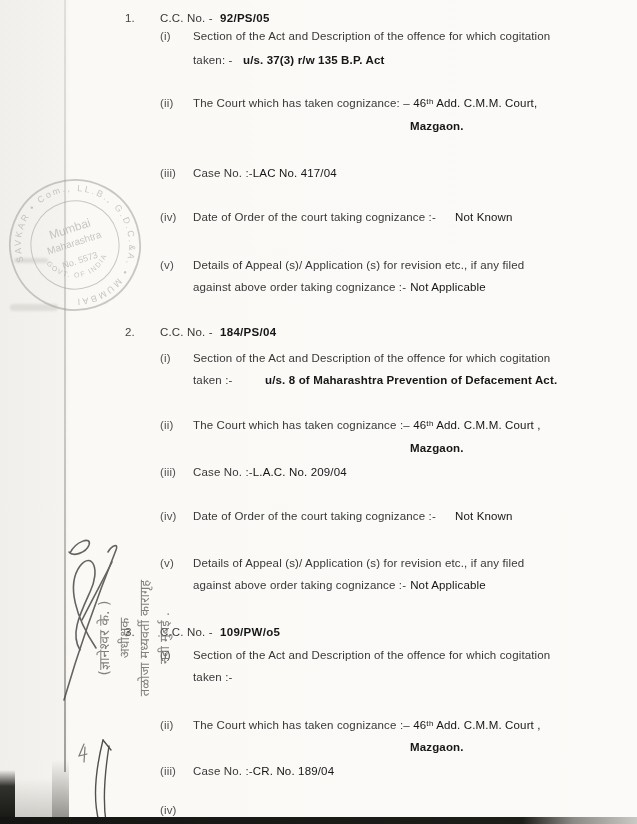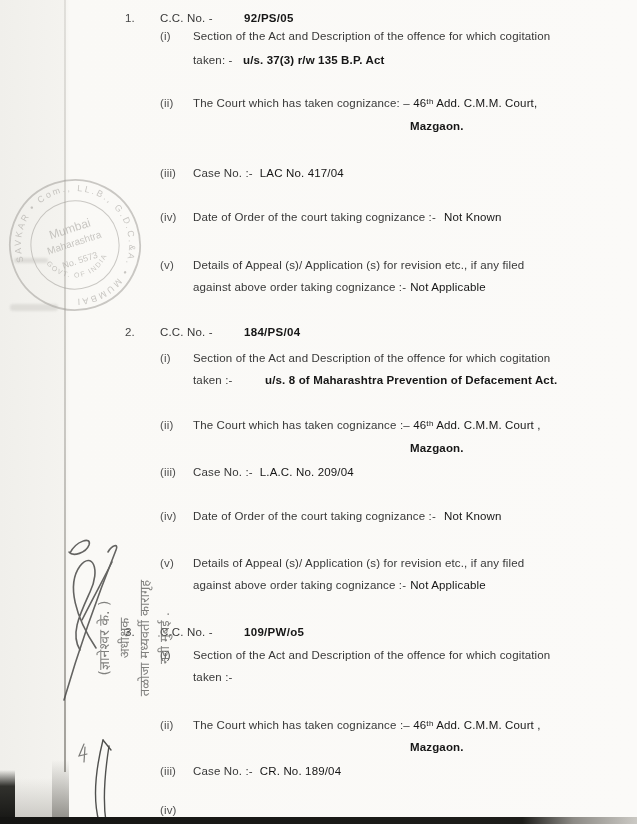--- a/index.html
+++ b/index.html
@@ -20,28 +20,28 @@
     background:linear-gradient(to top,#c6c4bf,rgba(198,196,191,0));}
   .edge-bl-band{position:absolute;left:52px;top:760px;width:17px;height:64px;
     background:linear-gradient(to top,rgba(110,108,102,.8),rgba(110,108,102,0));}
   .smudge1{position:absolute;left:14px;top:258px;width:34px;height:5px;background:#b9b7b2;opacity:.35;border-radius:2px;filter:blur(1px);}
   .smudge2{position:absolute;left:10px;top:304px;width:48px;height:7px;background:#b4b2ad;opacity:.3;border-radius:3px;filter:blur(1px);}
 
   
   .row{position:absolute;left:0;width:100%;height:16px;font-size:11.5px;letter-spacing:.15px;white-space:nowrap;}
   .idx{position:absolute;left:125px;color:#454545;}
   .cclabel{position:absolute;left:160px;}
-  .ccval{position:absolute;left:244px;font-weight:bold;color:#161616;letter-spacing:.3px;text-align:center;}
+  .ccval{position:absolute;left:220px;font-weight:bold;color:#161616;letter-spacing:.3px;text-align:center;}
   .rn{position:absolute;left:160px;color:#4e4e4e;}
   .tx{position:absolute;left:193px;}
   .bd{font-weight:normal;color:#161616;}
   .maz{position:absolute;left:410px;font-weight:bold;color:#161616;}
   .b243{position:absolute;left:243px;font-weight:bold;color:#161616;}
   .b265{position:absolute;left:265px;font-weight:bold;color:#161616;}
-  .g14{margin-left:8px;} .g7{margin-left:7px;} .g4{margin-left:4px;}
+  .g14{margin-left:19px;} .g7{} .g4{margin-left:4px;}
 
   
   .round-stamp{position:absolute;left:4px;top:174px;transform:rotate(-18deg);opacity:.5;}
   .round-stamp text{fill:#97948f;font-family:"Liberation Sans",sans-serif;}
 
   
   .office-stamp{position:absolute;left:93px;top:542px;width:92px;height:192px;pointer-events:none;}
   .office-stamp .inner{
     width:192px;height:92px;transform:rotate(-90deg) translateX(-192px);transform-origin:0 0;
     color:#6b6b69;opacity:.85;font-family:"DejaVu Sans",sans-serif;text-align:center;

